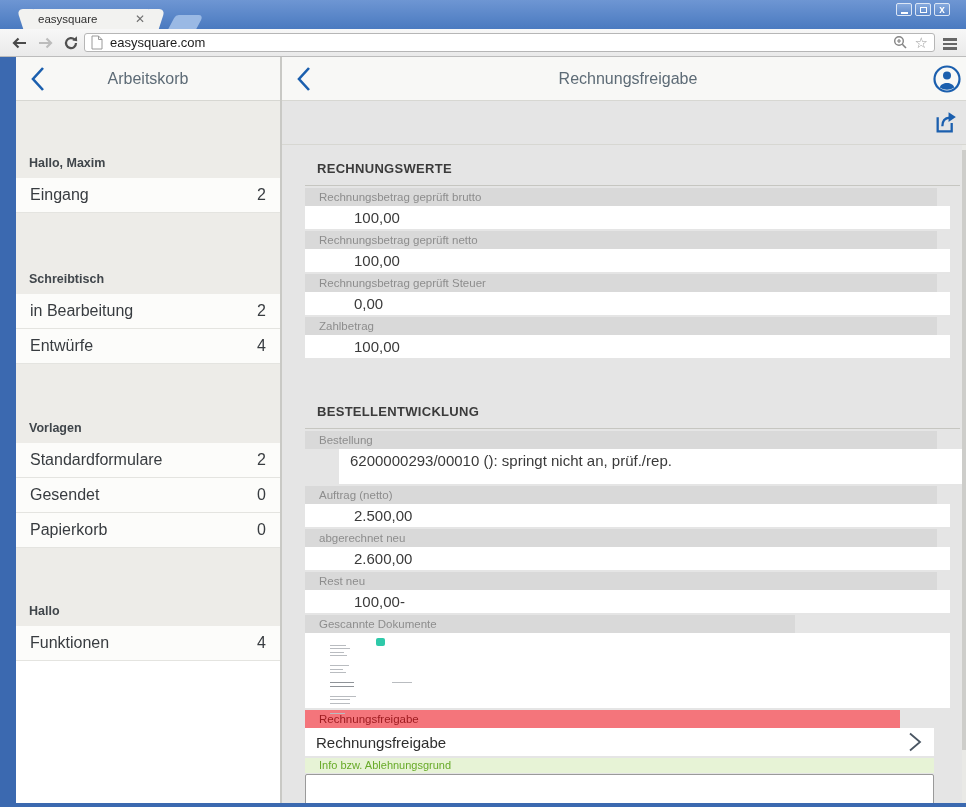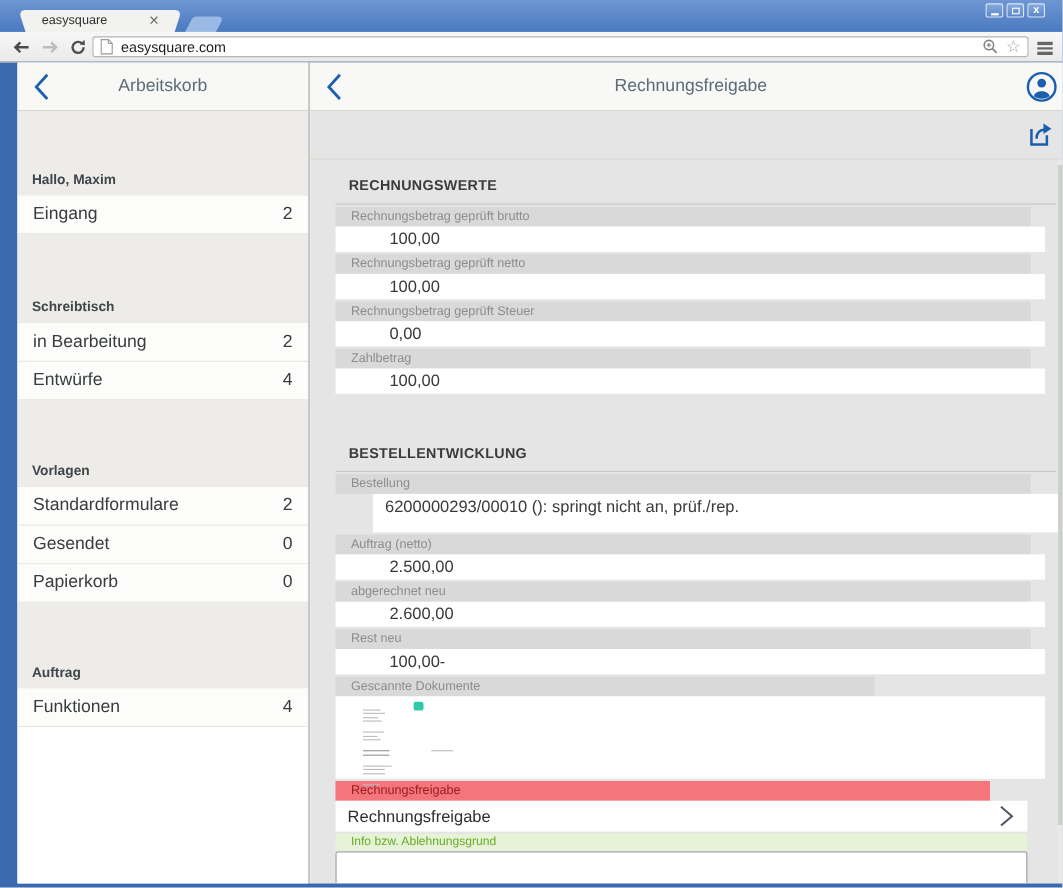--- a/index.html
+++ b/index.html
@@ -193,21 +193,21 @@
 
       <div class="srow">
         <span>Gesendet</span>
         <span>0</span>
       </div>
       <div class="srow">
         <span>Papierkorb</span>
         <span>0</span>
       </div>
 
-      <div class="spacer sp5">Auftrag</div>
+      <div class="spacer sp5">Hallo</div>
       <div class="srow">
         <span>Funktionen</span>
         <span>4</span>
       </div>
       <div class="s-rest"></div>
     </aside>
 
     <div class="vdivider"></div>
 
     <main class="main">

